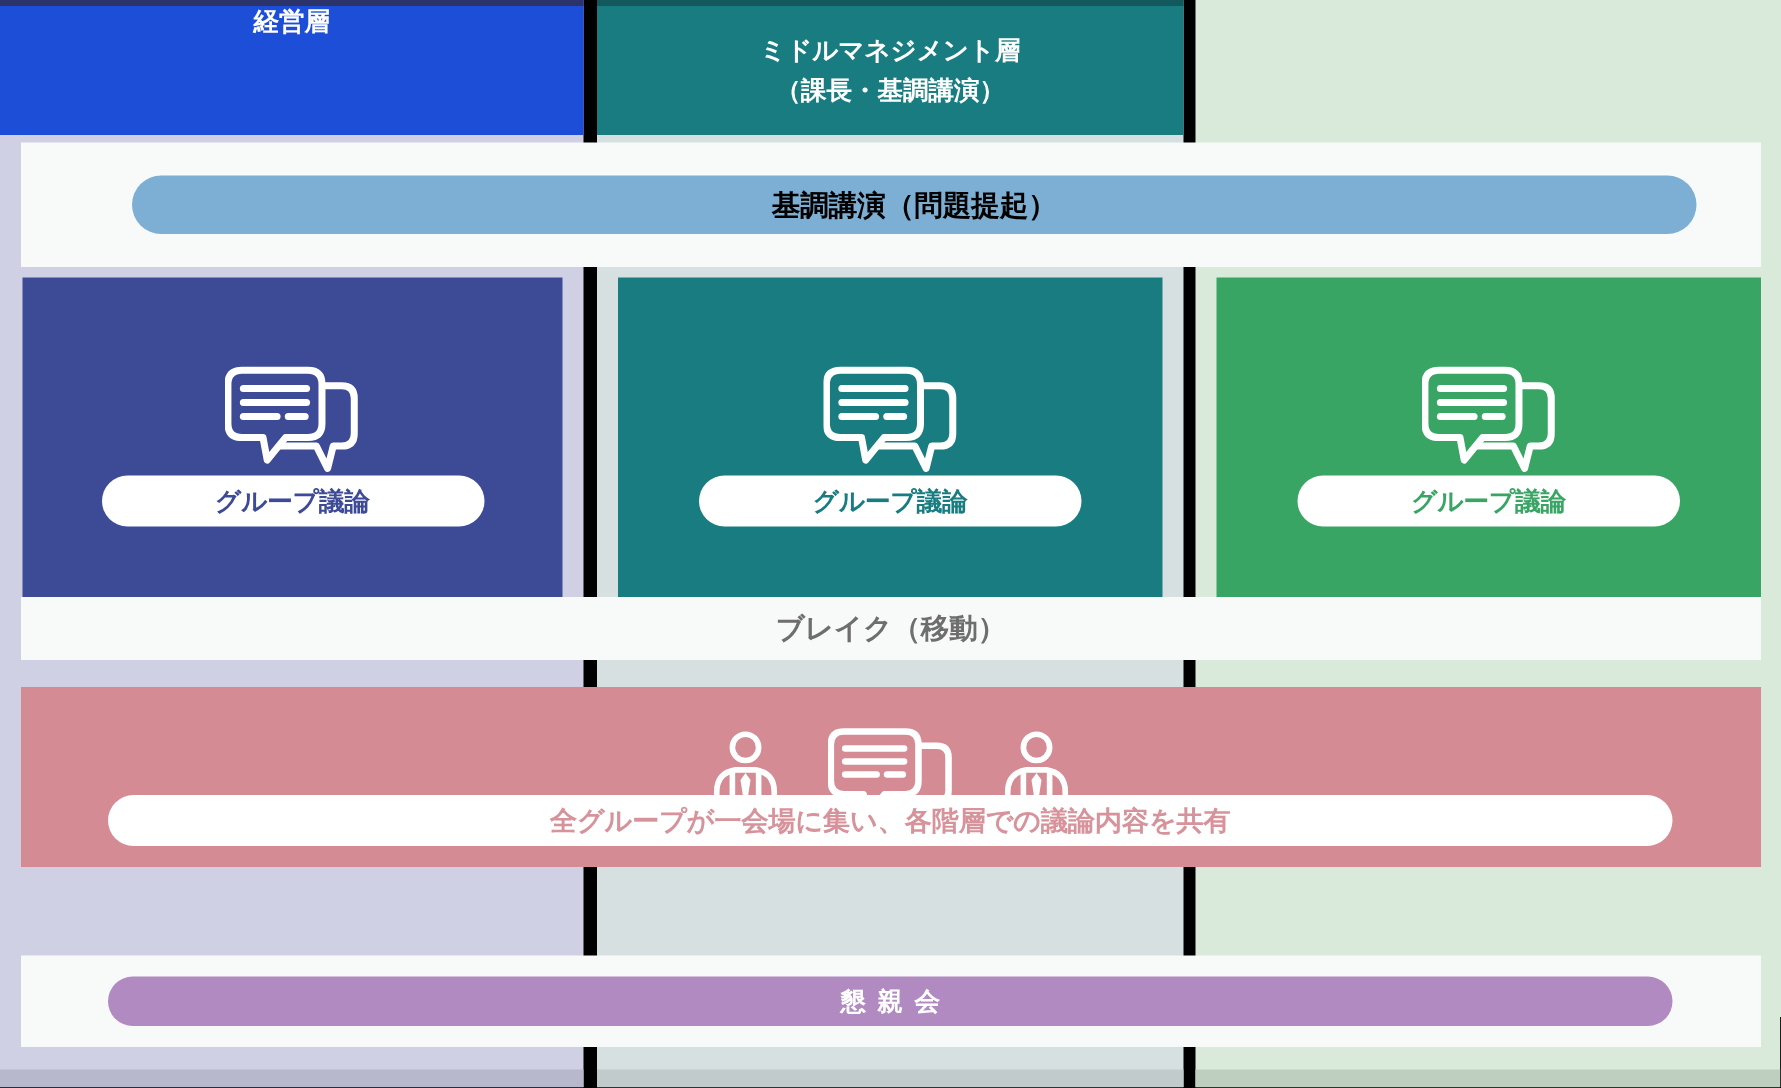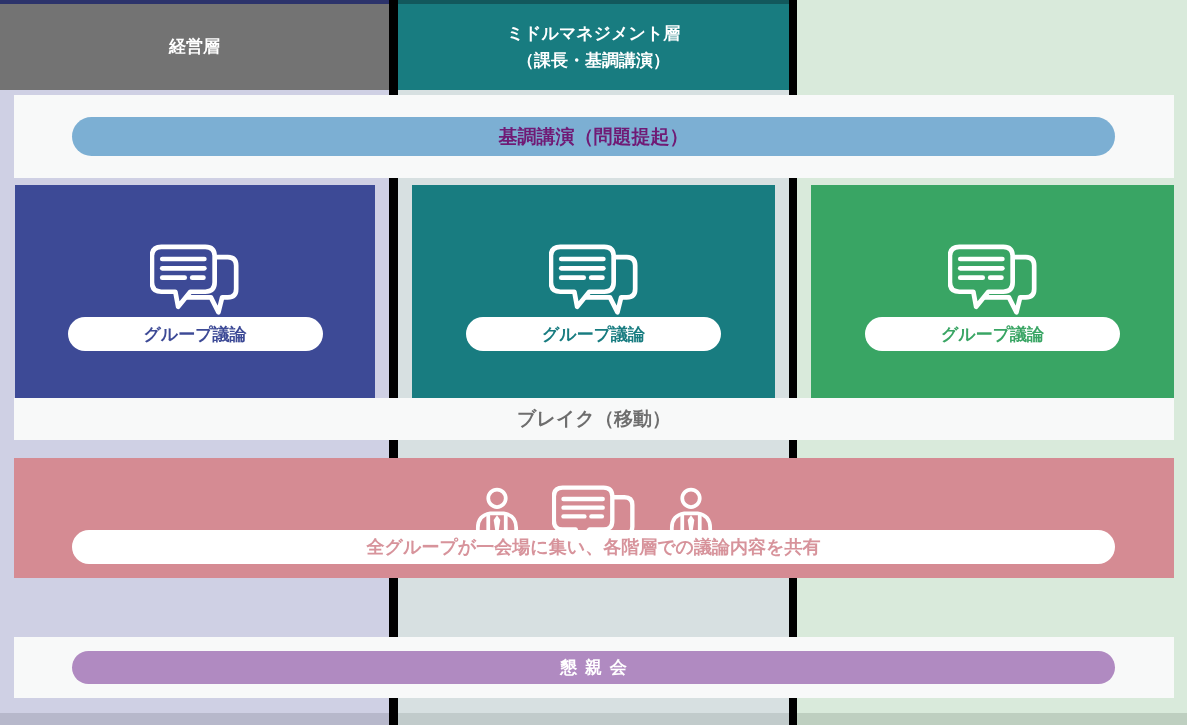--- a/index.html
+++ b/index.html
@@ -12,35 +12,35 @@
   .colbg.c1{left:0;width:389px;background:#cfd0e4;}
   .colbg.c2{left:398px;width:391px;background:#d7e0e1;}
   .colbg.c3{left:797px;width:390px;background:#d9ead b;}
   .colbg.c3{background:#d9eadb;}
   
   .header{
     position:absolute;top:0;height:86px;display:flex;flex-direction:column;
     align-items:center;justify-content:center;gap:6px;
     color:#fff;font-weight:700;font-size:17px;text-align:center;line-height:1.25;
   }
-  .header.h1{left:0;width:389px;background:#737373;border-top:4px solid #2c336b;}
+  .header.h1{left:0;width:389px;background:#1d4ed8;border-top:4px solid #2c336b;justify-content:space-between;}
   .header.h2{left:398px;width:391px;background:#187c80;border-top:4px solid #12585c;}
   .header.h3{left:797px;width:390px;background:#39a564;border-top:4px solid #1e6c40;}
   
   .panel{position:absolute;left:14px;width:1160px;background:#f8f9f9;}
   .keynote-panel{top:95px;height:83px;display:flex;align-items:center;}
   .break-panel{top:398px;height:42px;display:flex;align-items:center;justify-content:center;}
   .bottom-panel{top:637px;height:61px;display:flex;align-items:center;}
   .pill{
     border-radius:20px;display:flex;align-items:center;justify-content:center;
     font-weight:700;
   }
   .keynote-pill{
-    position:absolute;left:58px;width:1043px;height:39px;background:#7cafd3;
-    color:#701a75;font-size:19px;
+    position:absolute;left:74px;width:1043px;height:39px;background:#7cafd3;
+    color:#000000;font-size:19px;
   }
   .break-text{color:#6e6e6e;font-size:19px;font-weight:700;}
   .social-pill{
     position:absolute;left:58px;width:1043px;height:33px;background:#b08ac1;
     color:#fff;font-size:17px;letter-spacing:0.45em;text-indent:0.45em;border-radius:17px;
   }
   
   .dbox{
     position:absolute;top:185px;height:225px;display:flex;flex-direction:column;
     align-items:center;justify-content:center;gap:0;

